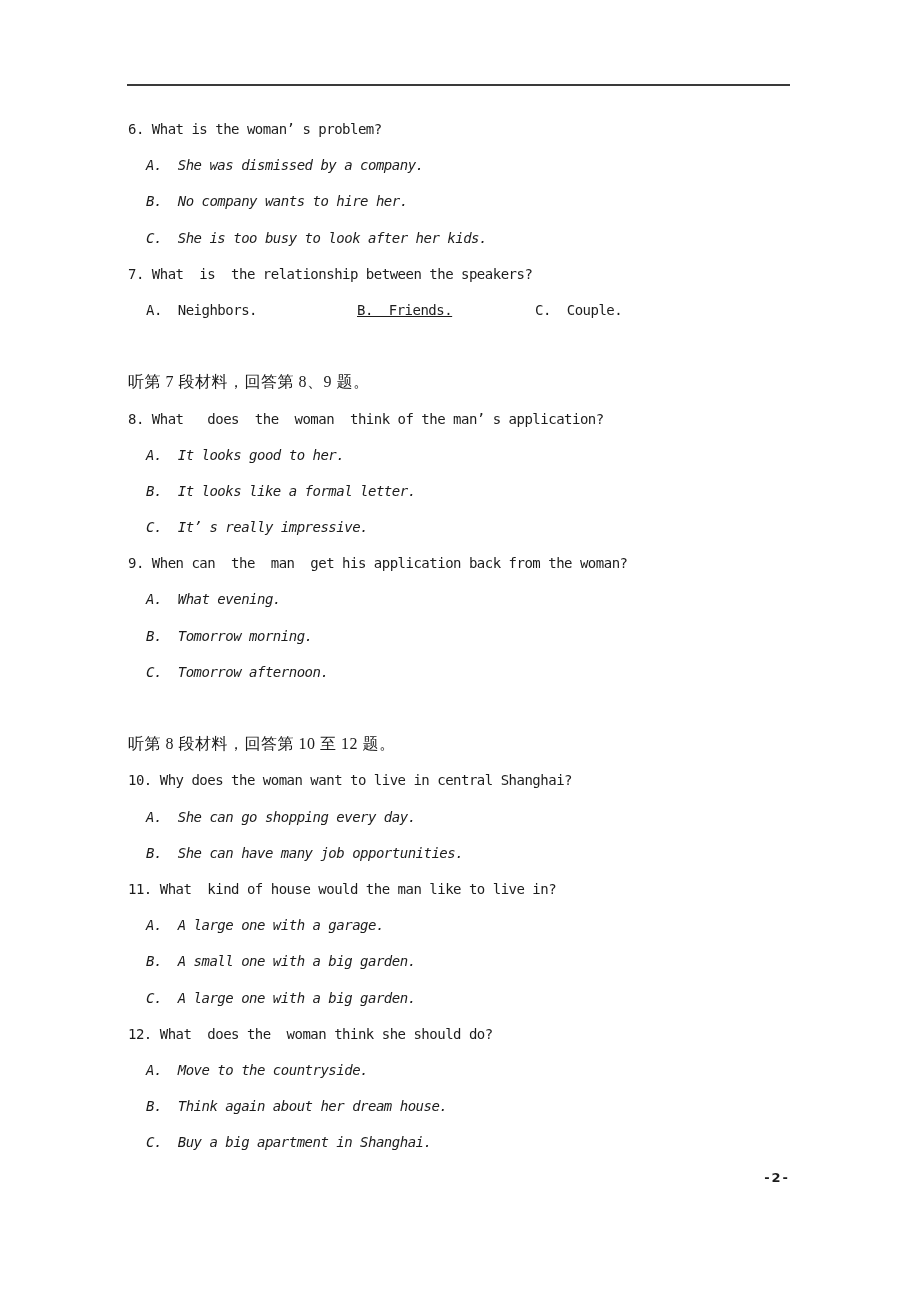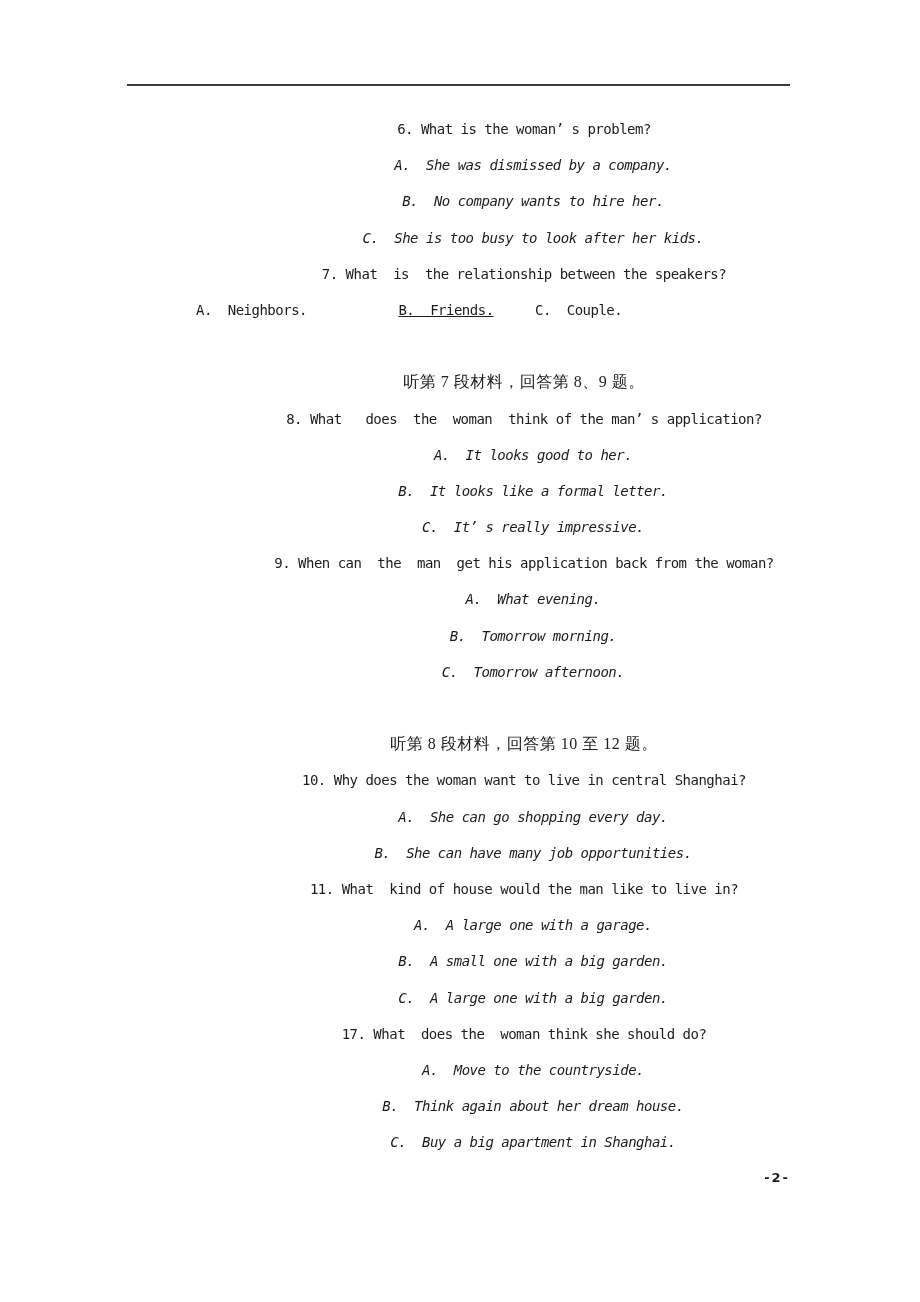--- a/index.html
+++ b/index.html
@@ -28,21 +28,20 @@
     left: 0;
     width: 920px;
     padding-top: 111px;
     padding-left: 128px;
     box-sizing: border-box;
   }
   .line {
     height: 36.2px;
     line-height: 36.2px;
     white-space: pre;
-    text-align: center;
   }
   .option { padding-left: 18px; font-style: italic; }
   .inline-options { display: flex; padding-left: 18px; }
   .inline-options .opt-a { width: 211px; flex: none; }
   .inline-options .opt-b { width: 178px; flex: none; text-decoration: underline; }
   .inline-options .opt-c { flex: none; }
   .cn-heading {
     font-family: Liberation Serif, serif;
     font-size: 16px;
     letter-spacing: 0.5px;
@@ -95,20 +94,20 @@
 
   <div class="line">10. Why does the woman want to live in central Shanghai?</div>
   <div class="line option">A.  She can go shopping every day.</div>
   <div class="line option">B.  She can have many job opportunities.</div>
 
   <div class="line">11. What  kind of house would the man like to live in?</div>
   <div class="line option">A.  A large one with a garage.</div>
   <div class="line option">B.  A small one with a big garden.</div>
   <div class="line option">C.  A large one with a big garden.</div>
 
-  <div class="line">17. What  does the  woman think she should do?</div>
+  <div class="line">12. What  does the  woman think she should do?</div>
   <div class="line option">A.  Move to the countryside.</div>
   <div class="line option">B.  Think again about her dream house.</div>
   <div class="line option">C.  Buy a big apartment in Shanghai.</div>
 
   <div class="footer-line">-2-</div>
 
 </div>
 
 </body></html>

